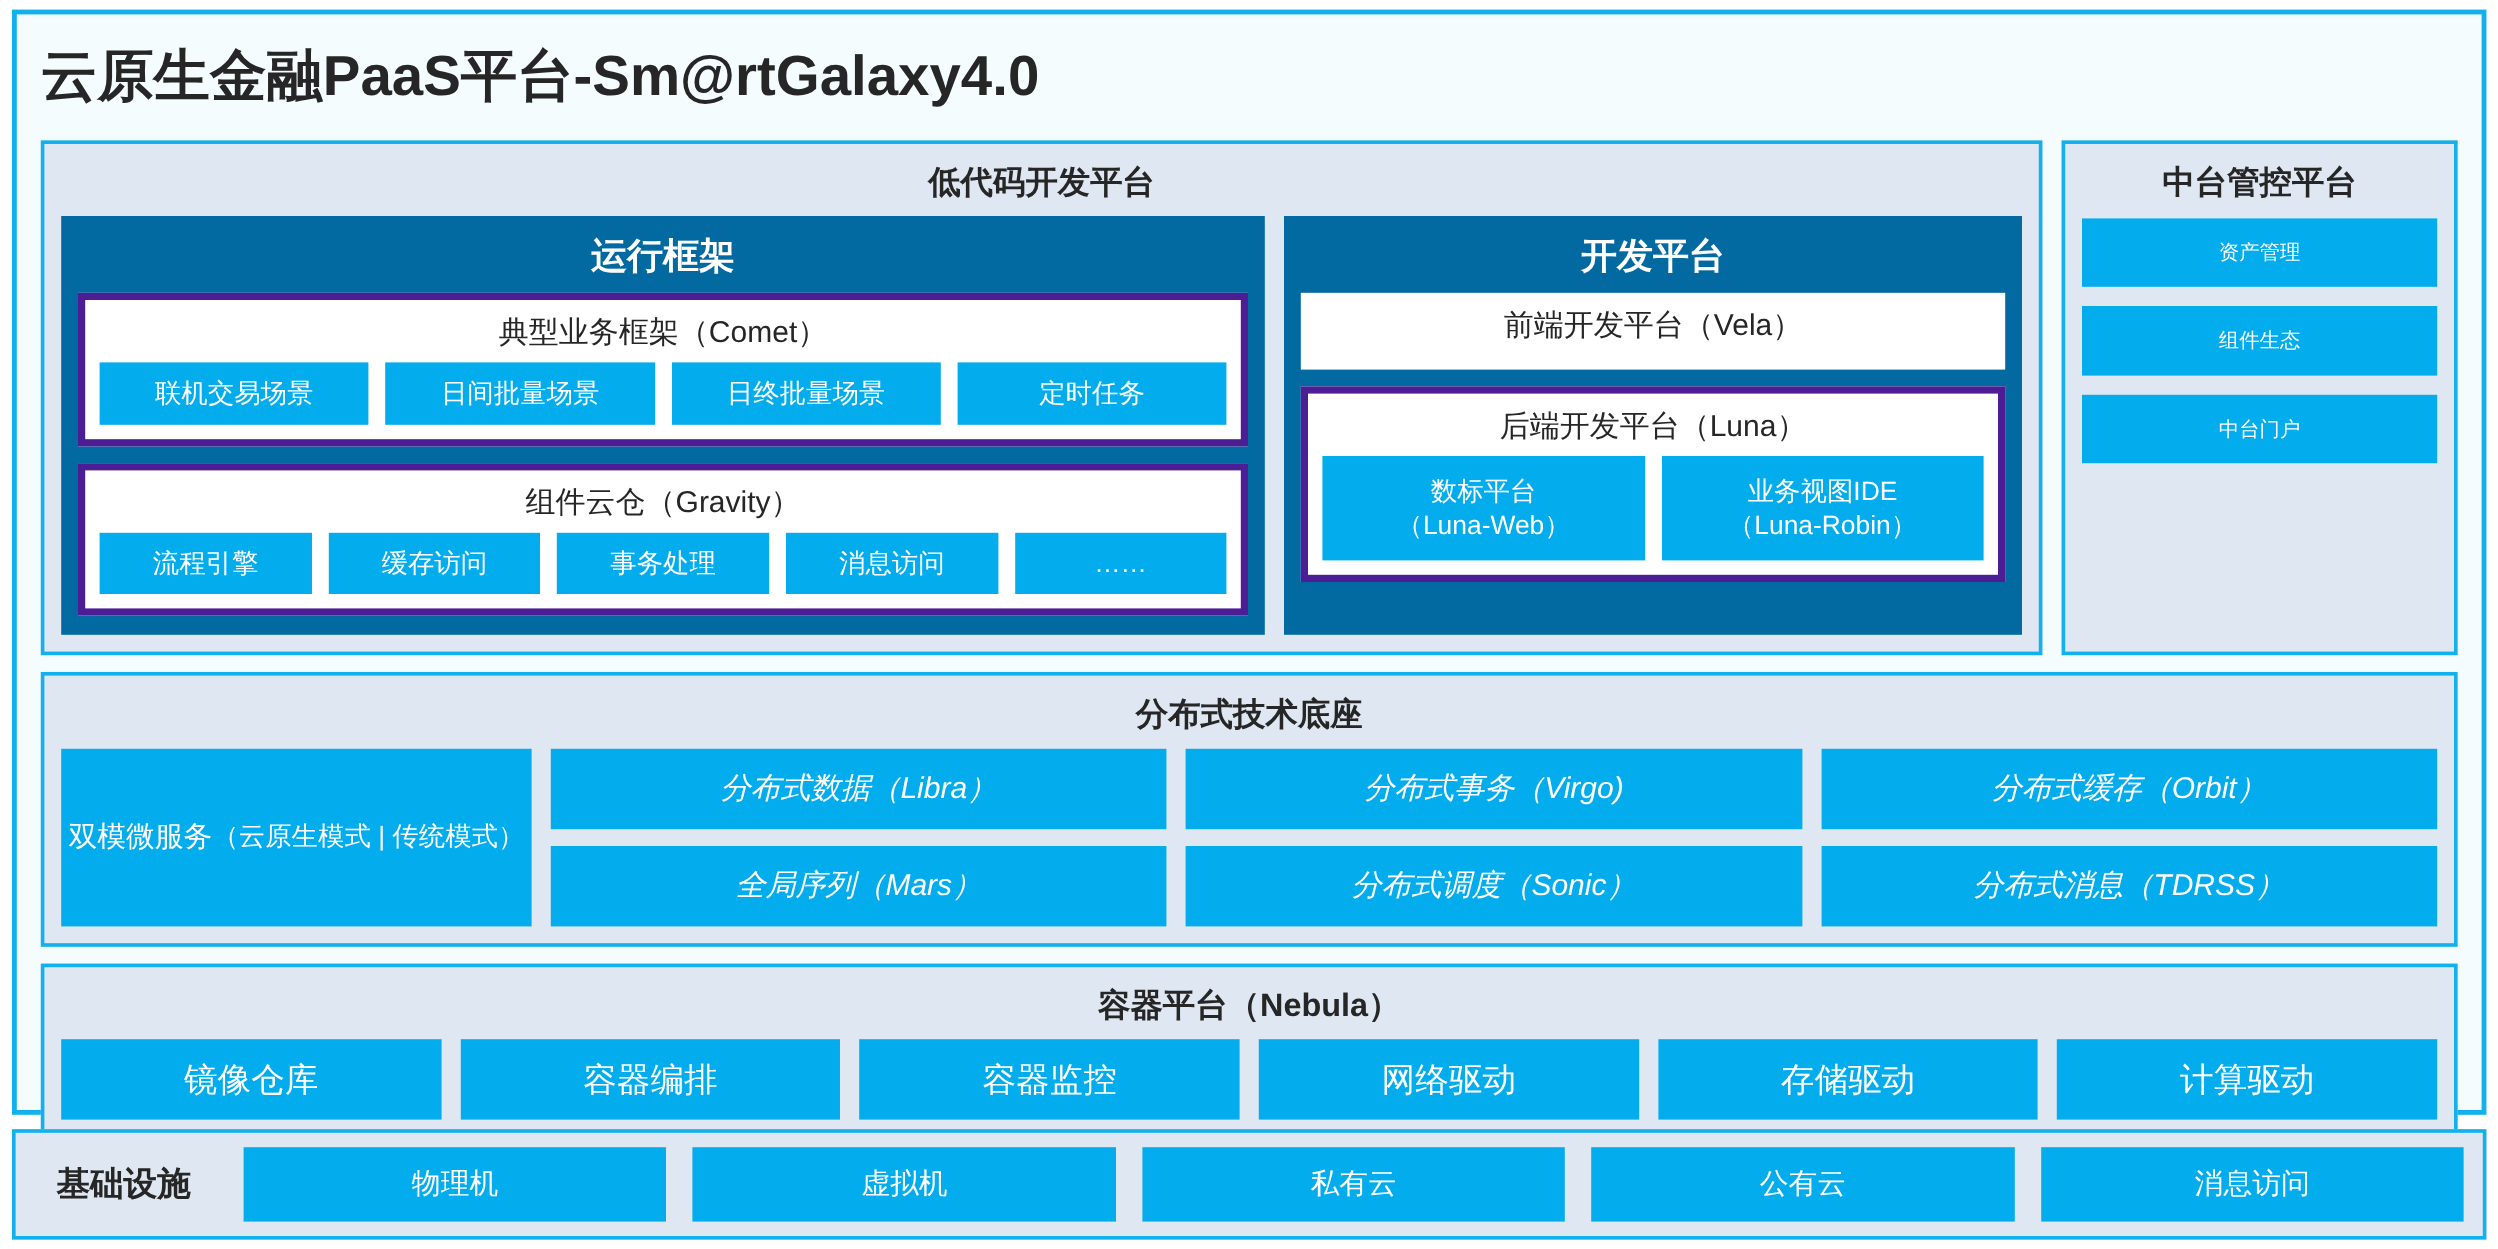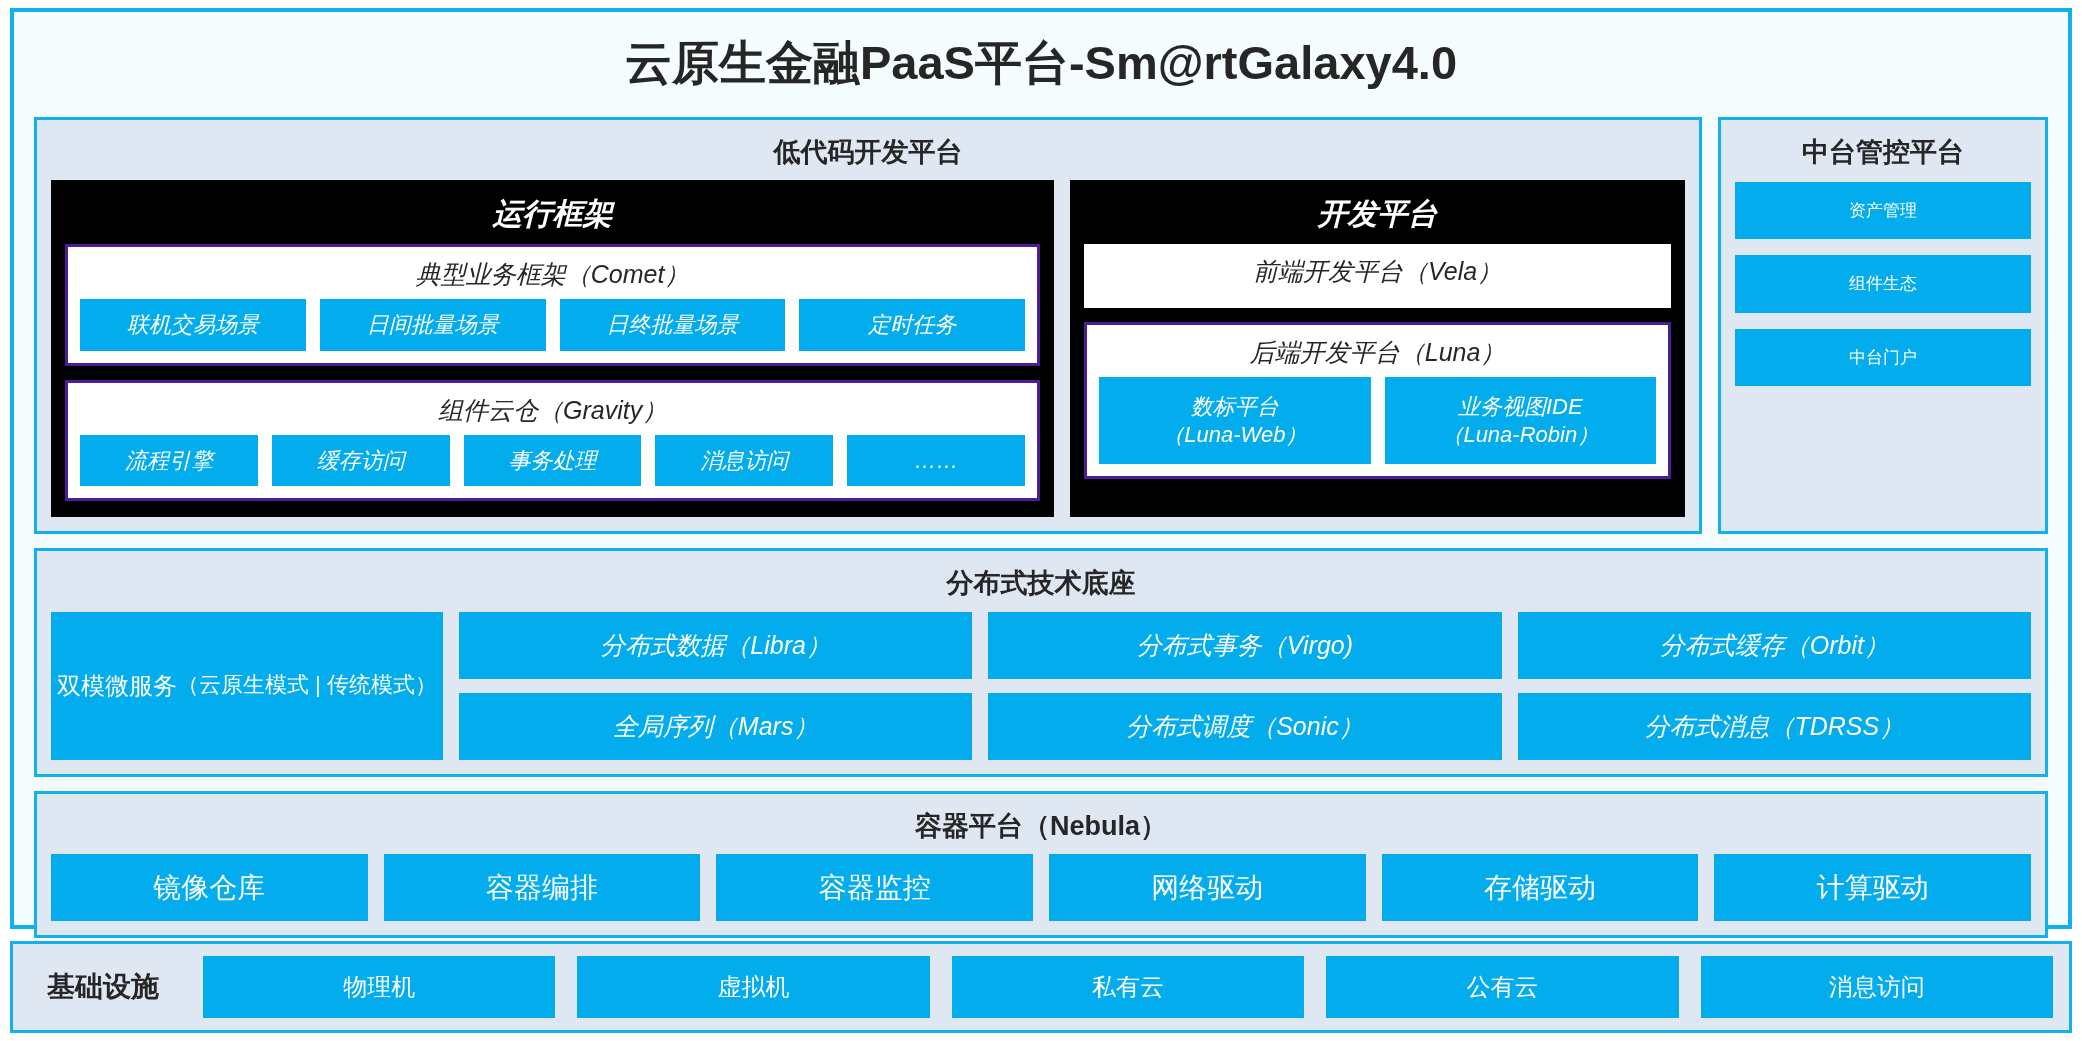--- a/index.html
+++ b/index.html
@@ -26,21 +26,20 @@
     background: #F5FCFD;
     padding: 16px 20px 18px 20px;
     display: flex;
     flex-direction: column;
     gap: 14px;
     flex: 1 1 auto;
     min-height: 0;
   }
 
   .page-title {
-    text-align: center;
     font-size: 47px;
     font-weight: 700;
     color: #262626;
     letter-spacing: 0px;
     line-height: 1.25;
     padding: 6px 0 10px 0;
   }
 
   
   .section {
@@ -72,41 +71,40 @@
   }
 
   .lowcode-body {
     display: flex;
     gap: 16px;
     align-items: stretch;
   }
 
   
   .blue-card {
-    background: #000000;
+    background: #0369a1;
     padding: 10px 14px 16px 14px;
     display: flex;
     flex-direction: column;
-    font-style: italic;
   }
   .runtime { flex: 1 1 62%; }
   .devplat { flex: 1 1 38%; }
   .blue-card-title {
     text-align: center;
     color: #ffffff;
     font-size: 30px;
     font-weight: 700;
     padding: 6px 0 12px 0;
     line-height: 1.2;
   }
 
   
   .white-box {
     background: #ffffff;
-    border: 3px solid #4c1d95;
+    border: 6px solid #4c1d95;
     padding: 8px 12px 12px 12px;
     display: flex;
     flex-direction: column;
   }
   .white-box.plain { border: none; }
   .white-box + .white-box { margin-top: 14px; }
   .white-box-title {
     text-align: center;
     font-size: 25px;
     color: #262626;

